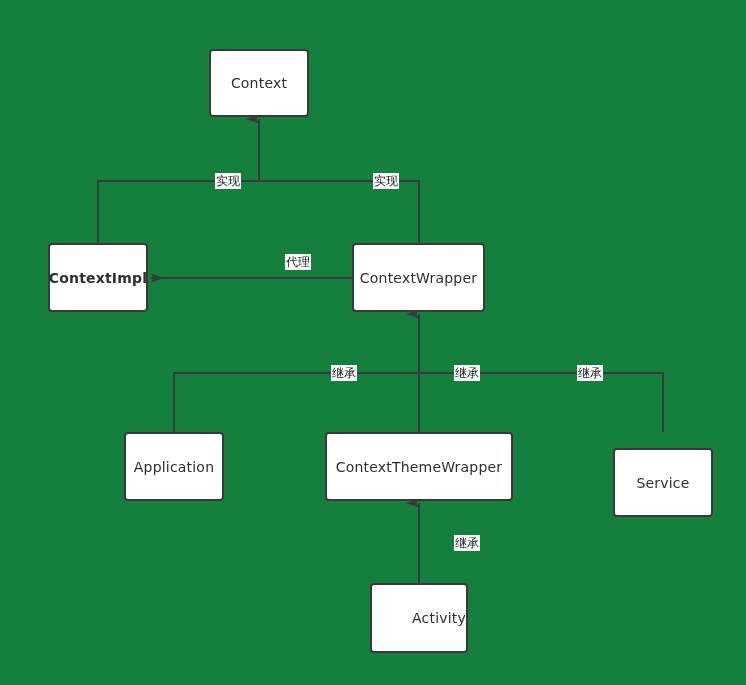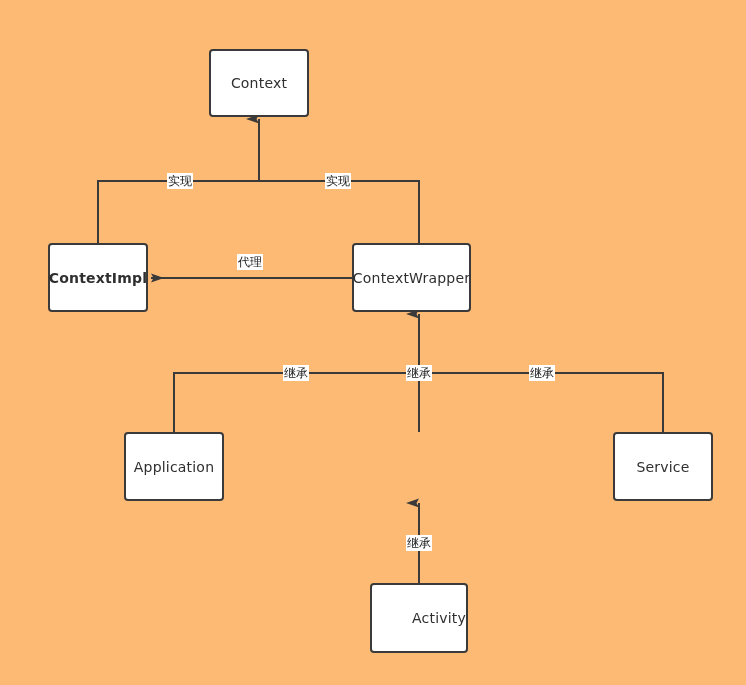--- a/index.html
+++ b/index.html
@@ -5,21 +5,21 @@
 <style>
   html, body {
     margin: 0;
     padding: 0;
     background: #000000;
   }
   #canvas {
     position: relative;
     width: 746px;
     height: 685px;
-    background: #fdba74;
+    background: #15803d;
     overflow: hidden;
     font-family: "DejaVu Sans", "Liberation Sans", sans-serif;
   }
   .node {
     position: absolute;
     box-sizing: border-box;
     background: #ffffff;
     border: 2px solid #3a3a3a;
     border-radius: 4px;
     display: flex;
@@ -44,20 +44,21 @@
     box-sizing: border-box;
     background: #ffffff;
     color: #1a1a1a;
     font-size: 12px;
     line-height: 14px;
     padding: 1px 1px;
     white-space: nowrap;
     z-index: 4;
     transform: translate(-50%, -50%);
     font-family: Liberation Serif, serif;
+    margin-left: 48px;
   }
 </style>
 </head>
 <body>
 
 <div id="canvas">
 
   <svg class="edge-svg" viewBox="0 0 746 685" xmlns="http://www.w3.org/2000/svg">
     <defs>
       <marker id="arrow-up" markerWidth="12" markerHeight="14" refX="5" refY="13" orient="auto" markerUnits="userSpaceOnUse">
@@ -91,30 +92,33 @@
   </svg>
 
   <div class="node" style="left:209px; top:49px; width:100px; height:68px;">
     <span>Context</span>
   </div>
 
   <div class="node" style="left:48px; top:243px; width:100px; height:69px;font-weight:bold;">
     <span>ContextImpl</span>
   </div>
 
-  <div class="node" style="left:352px; top:243px; width:119px; height:69px;">
+  <div class="node" style="left:352px; top:243px; width:133px; height:69px;">
     <span>ContextWrapper</span>
   </div>
 
   <div class="node" style="left:124px; top:432px; width:100px; height:69px;">
     <span>Application</span>
   </div>
 
+  <div class="node" style="left:325px; top:432px; width:188px; height:69px;">
+    <span>ContextThemeWrapper</span>
+  </div>
 
-  <div class="node" style="left:613px; top:432px; width:100px; height:69px;">
+  <div class="node" style="left:613px; top:448px; width:100px; height:69px;">
     <span>Service</span>
   </div>
 
   <div class="node" style="left:370px; top:583px; width:98px; height:70px;padding-left:40px;">
     <span>Activity</span>
   </div>
 
   <div class="edge-label" style="left:180px; top:181px;">实现</div>
   <div class="edge-label" style="left:338px; top:181px;">实现</div>
   <div class="edge-label" style="left:250px; top:262px;">代理</div>

